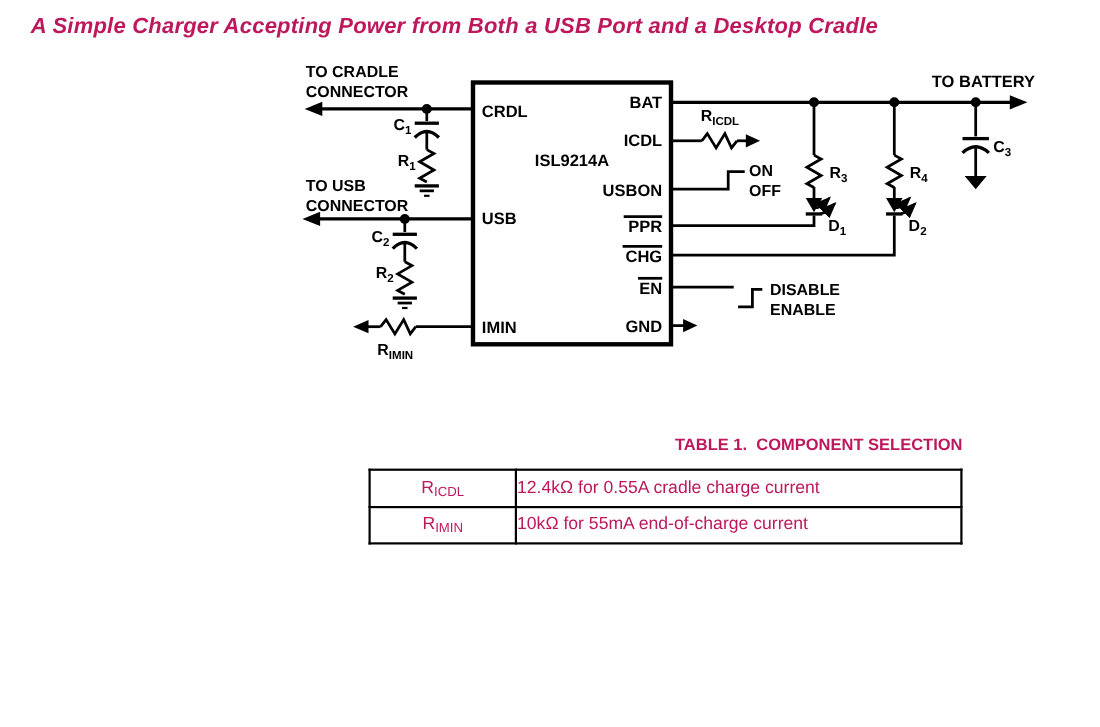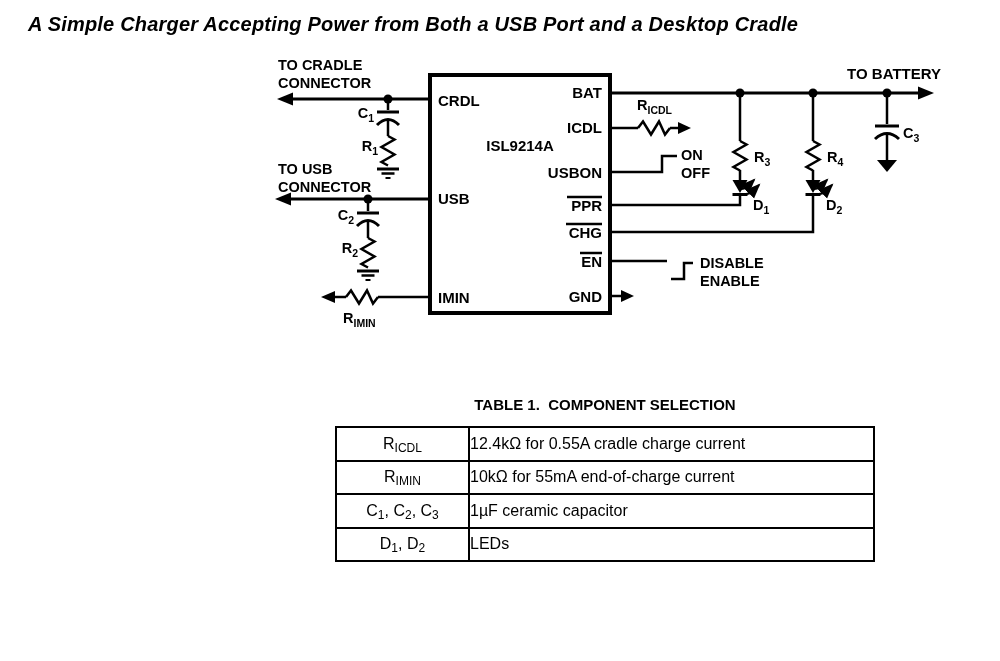--- a/index.html
+++ b/index.html
@@ -1,36 +1,36 @@
 <!DOCTYPE html>
 <html><head>
 <meta charset="utf-8">
 <style>
   html,body { margin:0; padding:0; background:#fff; }
   .page {
     position:relative; width:1000px; height:661px; background:#ffffff;
-    font-family:"Liberation Sans", sans-serif; color:#000000;
+    font-family:"Liberation Sans", sans-serif; color:#be185d;
     overflow:hidden;
   }
   .fig-title {
     position:absolute; left:28px; top:13px;
     font-size:20px; font-weight:bold; font-style:italic;
     letter-spacing:0.2px; white-space:nowrap;
   }
   svg.schem { position:absolute; left:0; top:0; }
   svg.schem text {
     font-family:"Liberation Sans", sans-serif;
     font-weight:bold; fill:#000;
   }
   .t15 { font-size:15px; }
   .t14 { font-size:14.5px; }
   .tsub { font-size:10.5px; }
   .tbl-title {
     position:absolute; left:335px; top:396px; width:540px;
-    text-align:center; font-size:15px; font-weight:bold;
+    text-align:right; font-size:15px; font-weight:bold;
     white-space:pre;
   }
   table.comp {
     position:absolute; left:335px; top:426px; width:540px;
     border-collapse:collapse; table-layout:fixed;
   }
   table.comp td {
     border:2px solid #000; height:31.5px;
     font-size:16px; padding:0;
   }
@@ -191,24 +191,16 @@
   <table class="comp">
     <tbody>
       <tr>
         <td class="c-comp"><span>R</span><sub class="s">ICDL</sub></td>
         <td class="c-val">12.4kΩ for 0.55A cradle charge current</td>
       </tr>
       <tr>
         <td class="c-comp"><span>R</span><sub class="s">IMIN</sub></td>
         <td class="c-val">10kΩ for 55mA end-of-charge current</td>
       </tr>
-      <tr>
-        <td class="c-comp"><span>C</span><sub class="s">1</sub><span>, C</span><sub class="s">2</sub><span>, C</span><sub class="s">3</sub></td>
-        <td class="c-val">1µF ceramic capacitor</td>
-      </tr>
-      <tr>
-        <td class="c-comp"><span>D</span><sub class="s">1</sub><span>, D</span><sub class="s">2</sub></td>
-        <td class="c-val">LEDs</td>
-      </tr>
     </tbody>
   </table>
 
 </div>
 
 </body></html>

